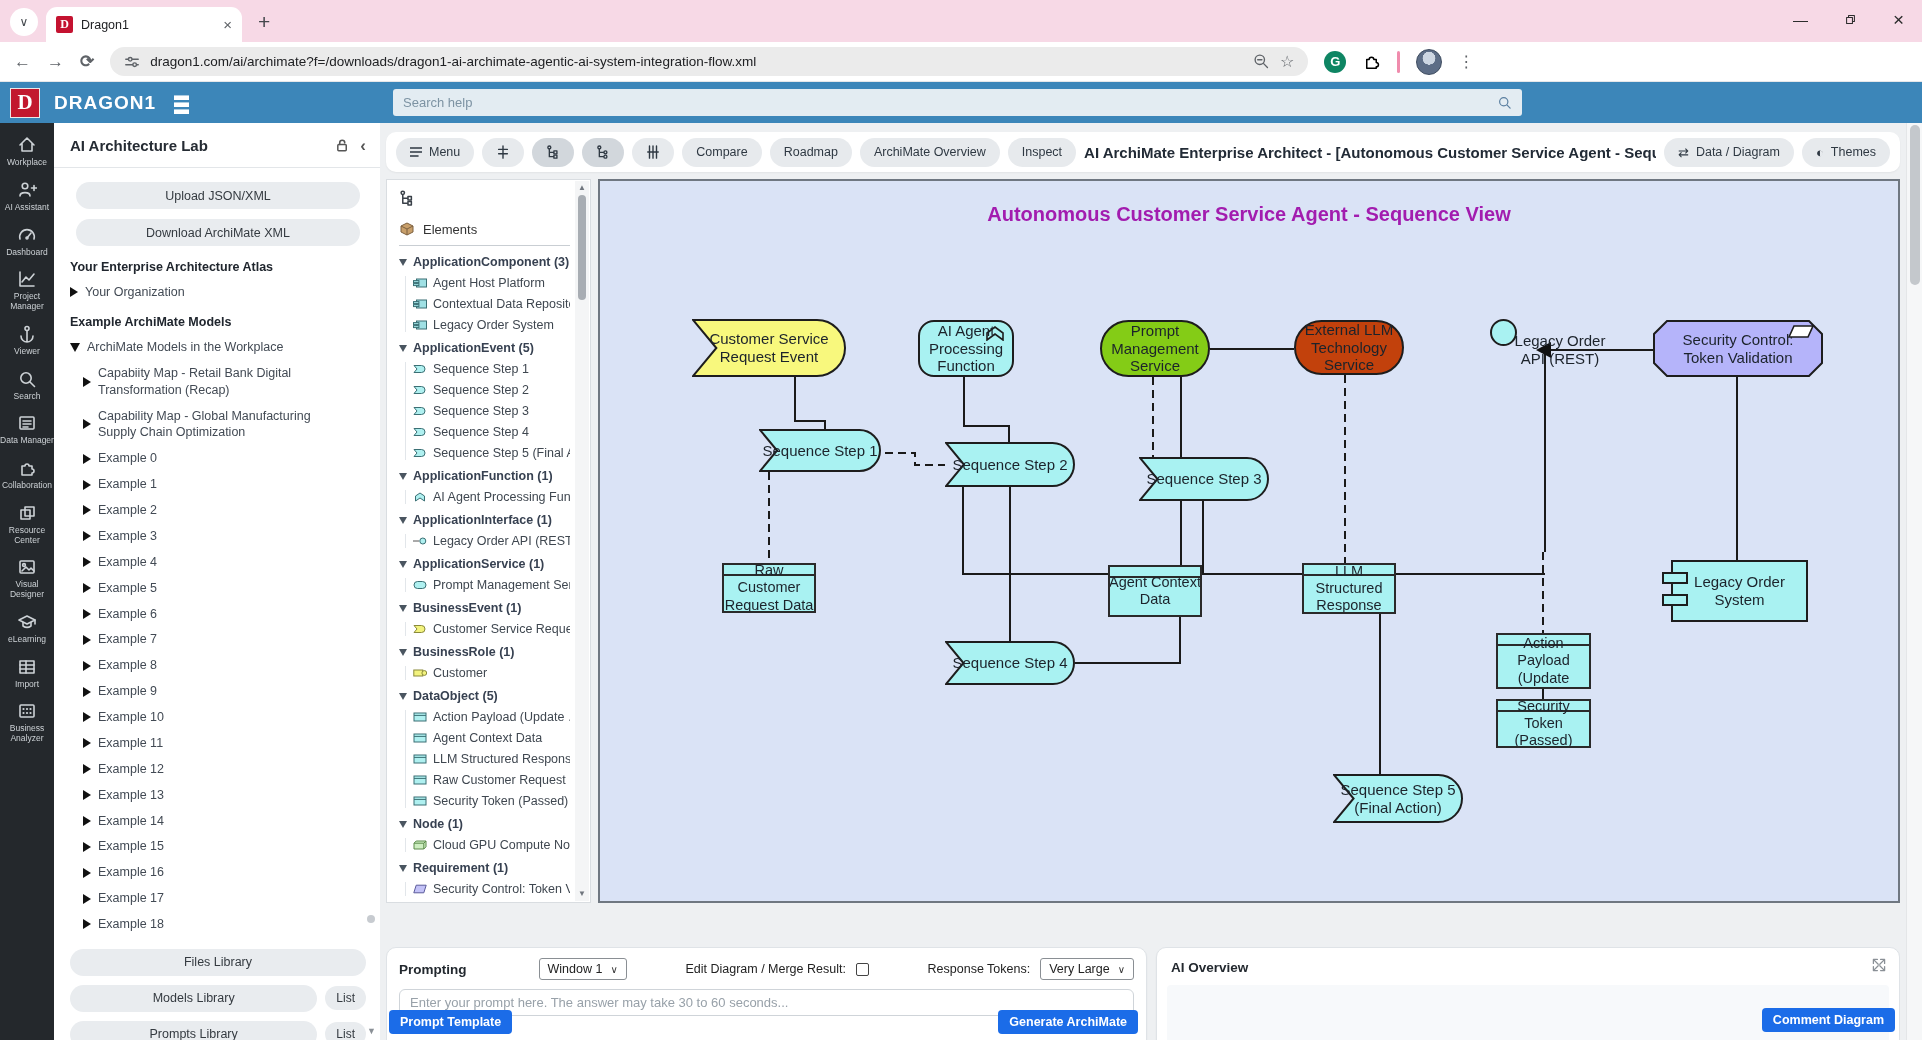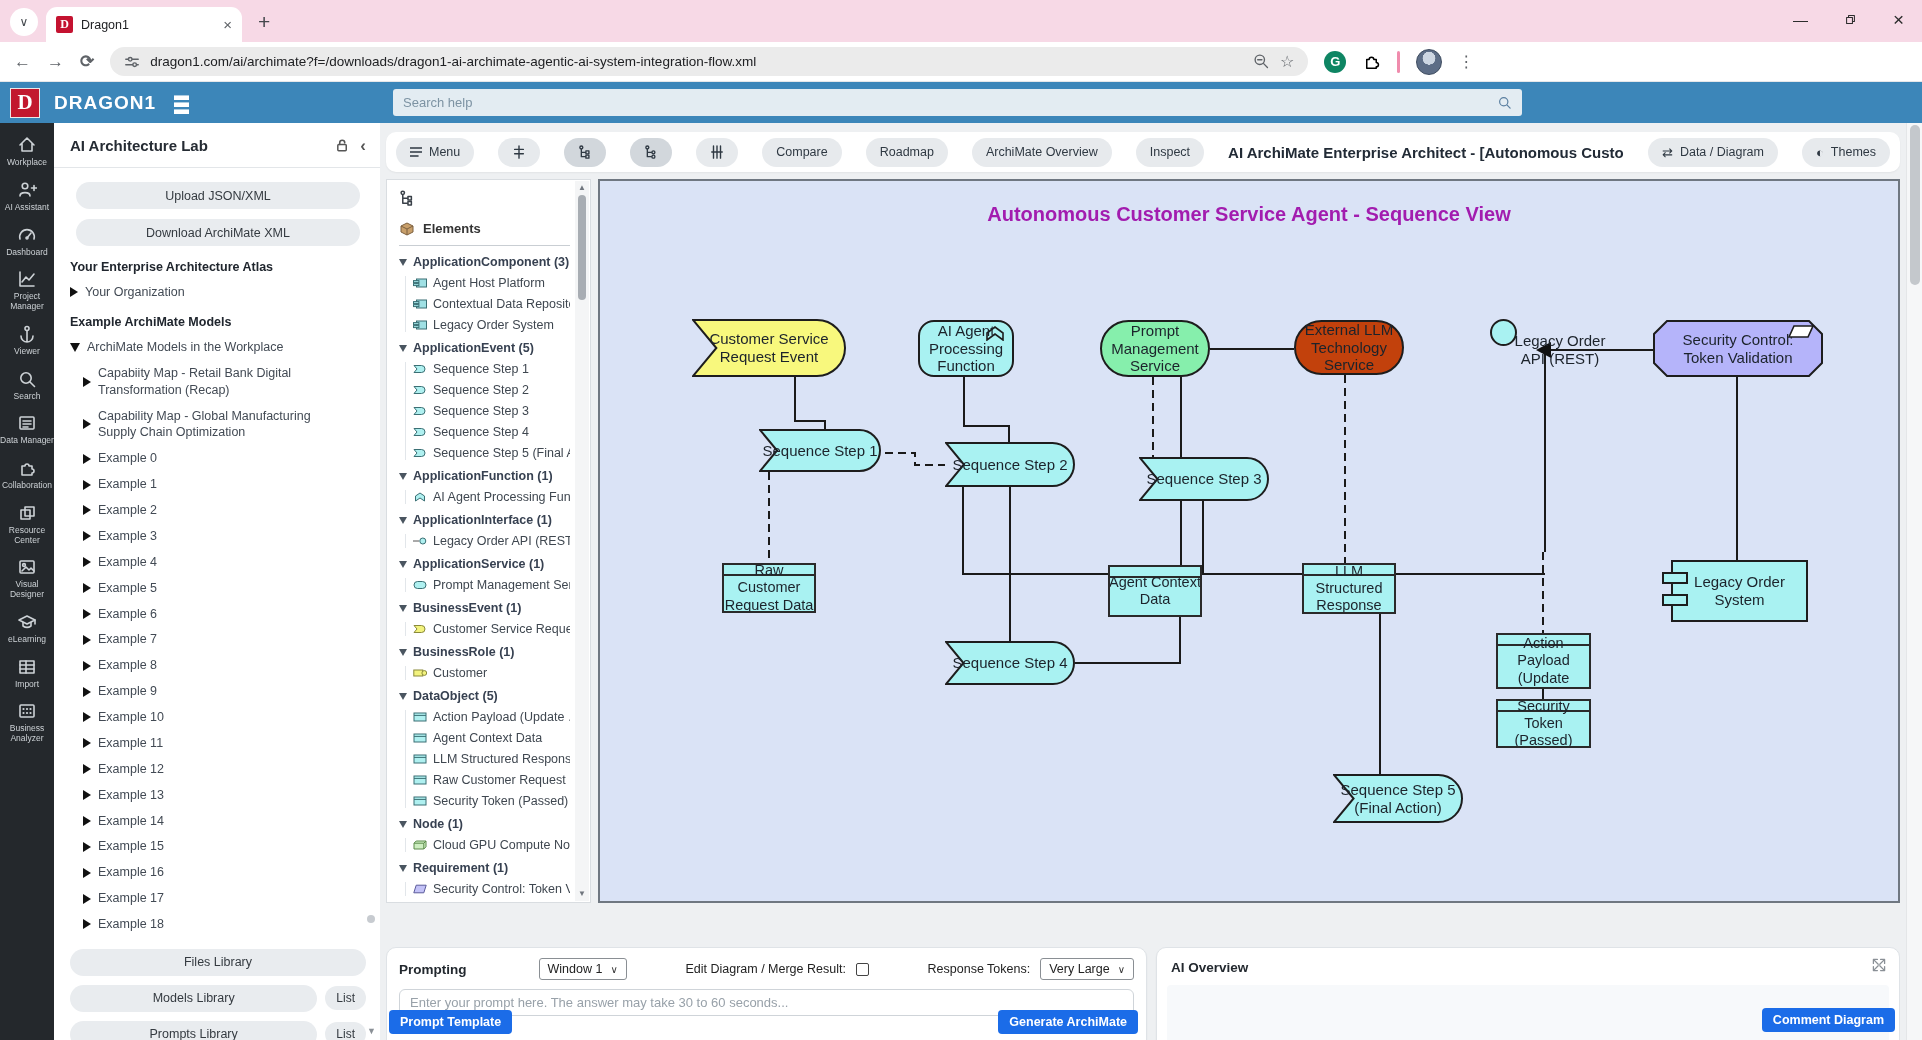--- a/index.html
+++ b/index.html
@@ -58,50 +58,50 @@
   .tri-down{width:0;height:0;border-top:9px solid #111;border-left:5.5px solid transparent;border-right:5.5px solid transparent;flex:none}
   .indent1{margin-left:13px}
   .lib-wrap{margin-top:16px}
   .lib-row{display:flex;align-items:center;gap:8px;margin-bottom:9px}
   .lib-btn{flex:1;height:27px;background:#e9ecef;border-radius:14px;display:flex;align-items:center;justify-content:center;font-size:12.5px;color:#343a40}
   .list-btn{background:#e9ecef;border-radius:12px;font-size:12px;padding:5px 11px;color:#343a40}
   .sb-scrollhint{position:absolute;right:4px;bottom:4px;color:#8a9096;font-size:9px}
   .sb-scrollthumb{position:absolute;right:5px;top:792px;width:8px;height:8px;border-radius:50%;background:#c7cbd0}
 
   .main{flex:1;display:flex;flex-direction:column;padding:9px 6px 0 6px;margin-right:16px;min-width:0}
-  .toolbar{background:#fff;border-radius:10px;height:40px;display:flex;align-items:center;gap:24px;padding:16px 10px;margin-bottom:7px;box-shadow:0 1px 2px rgba(0,0,0,.05)}
+  .toolbar{background:#fff;border-radius:10px;height:40px;display:flex;align-items:center;gap:8px;padding:16px 10px;margin-bottom:7px;box-shadow:0 1px 2px rgba(0,0,0,.05)}
   .pill{background:#e7eaed;border-radius:16px;height:29px;display:flex;align-items:center;padding:0 14px;font-size:12.5px;color:#2f3943;gap:7px;white-space:nowrap}
   .pill.iconic{width:42px;justify-content:center;padding:0}
   .pill.active{background:#d2d7dc}
   .tb-title{flex:1;text-align:center;font-weight:bold;font-size:15px;color:#222b36;white-space:nowrap;overflow:hidden}
   .pill .glyph{font-size:13px;line-height:1}
 
   .workspace{display:flex;height:724px;flex:none}
   .elements{width:205px;background:#fff;border:1px solid #d9dde1;position:relative;padding:8px 20px 0 10px;overflow:hidden;flex:none}
   .el-toolicon{color:#3a4149;margin:2px 0 14px 2px}
-  .el-head{display:flex;gap:8px;font-weight:bold;font-size:13px;color:#333;padding-bottom:8px;border-bottom:1px solid #c9ced3;margin:0 0 4px 2px}
+  .el-head{display:flex;align-items:center;gap:8px;font-weight:normal;font-size:13px;color:#333;padding-bottom:8px;border-bottom:1px solid #c9ced3;margin:0 0 4px 2px}
   .el-group-h{display:flex;align-items:center;gap:6px;font-weight:bold;font-size:12.5px;color:#374151;margin:9px 0 3px 2px;white-space:nowrap}
   .gtri{width:0;height:0;border-top:7px solid #4a5560;border-left:4.5px solid transparent;border-right:4.5px solid transparent;flex:none}
   .el-items{margin-left:8px;border-left:1px solid #e2e6ea;padding-left:7px}
   .el-item{display:flex;align-items:center;gap:6px;font-size:12.5px;color:#3f4750;margin:7px 0;white-space:nowrap;overflow:hidden}
   .el-item .eic{flex:none}
   .el-scroll{position:absolute;right:1px;top:1px;bottom:1px;width:14px;background:#f4f5f6;display:flex;flex-direction:column;align-items:center;padding:3px 0;gap:3px}
   .el-arrow{color:#70767e;font-size:8px;line-height:1}
   .el-thumb{width:8px;height:105px;background:#a8adb3;border-radius:4px}
   .el-spacer{flex:1}
 
   .canvas{flex:1;margin-left:7px;background:#dae3f6;border:2px solid #6f7781;position:relative;overflow:hidden}
   .cv-title{position:absolute;top:22px;left:0;right:0;text-align:center;font-size:20px;font-weight:bold;color:#a21caf}
   .wires{position:absolute;left:0;top:0;z-index:1}
   .wires path{fill:none;stroke:#1a1a1a;stroke-width:2}
   .wires path.dashed{stroke-dasharray:8 5}
   .wires polygon{fill:#111}
   .node{position:absolute;z-index:2;font-size:15px;color:#1c232b;line-height:1.18;text-align:center}
   .node .lbl{position:absolute;inset:0;display:flex;align-items:center;justify-content:center;white-space:pre;overflow:hidden}
-  .n-service,.n-tservice{border:2px solid #1d1d1d;border-radius:29px;background:#86efac}
+  .n-service,.n-tservice{border:2px solid #1d1d1d;border-radius:29px;background:#84cc16}
   .n-tservice{background:#c2410c}
   .n-function{border:2px solid #1d1d1d;border-radius:16px;background:#a9f2f2}
   .fn-ic{position:absolute;right:7px;top:4px}
   .n-component{border:2px solid #1d1d1d;background:#a9f2f2}
   .ctab{position:absolute;left:-11px;width:26px;height:12px;background:#a9f2f2;border:2px solid #1d1d1d}
   .n-data{border:2px solid #2a2a2a;background:#a9f2f2;font-size:14.5px}
   .dbar{position:absolute;left:0;right:0;top:9px;border-top:2px solid #2a2a2a}
   .n-interface{overflow:visible}
   .if-circle{position:absolute;left:0;top:0;width:27px;height:27px;border:2px solid #1d1d1d;border-radius:50%;background:#a9f2f2}
   .if-lbl{position:absolute;left:0;top:13px;width:100%;white-space:pre;text-align:center}

